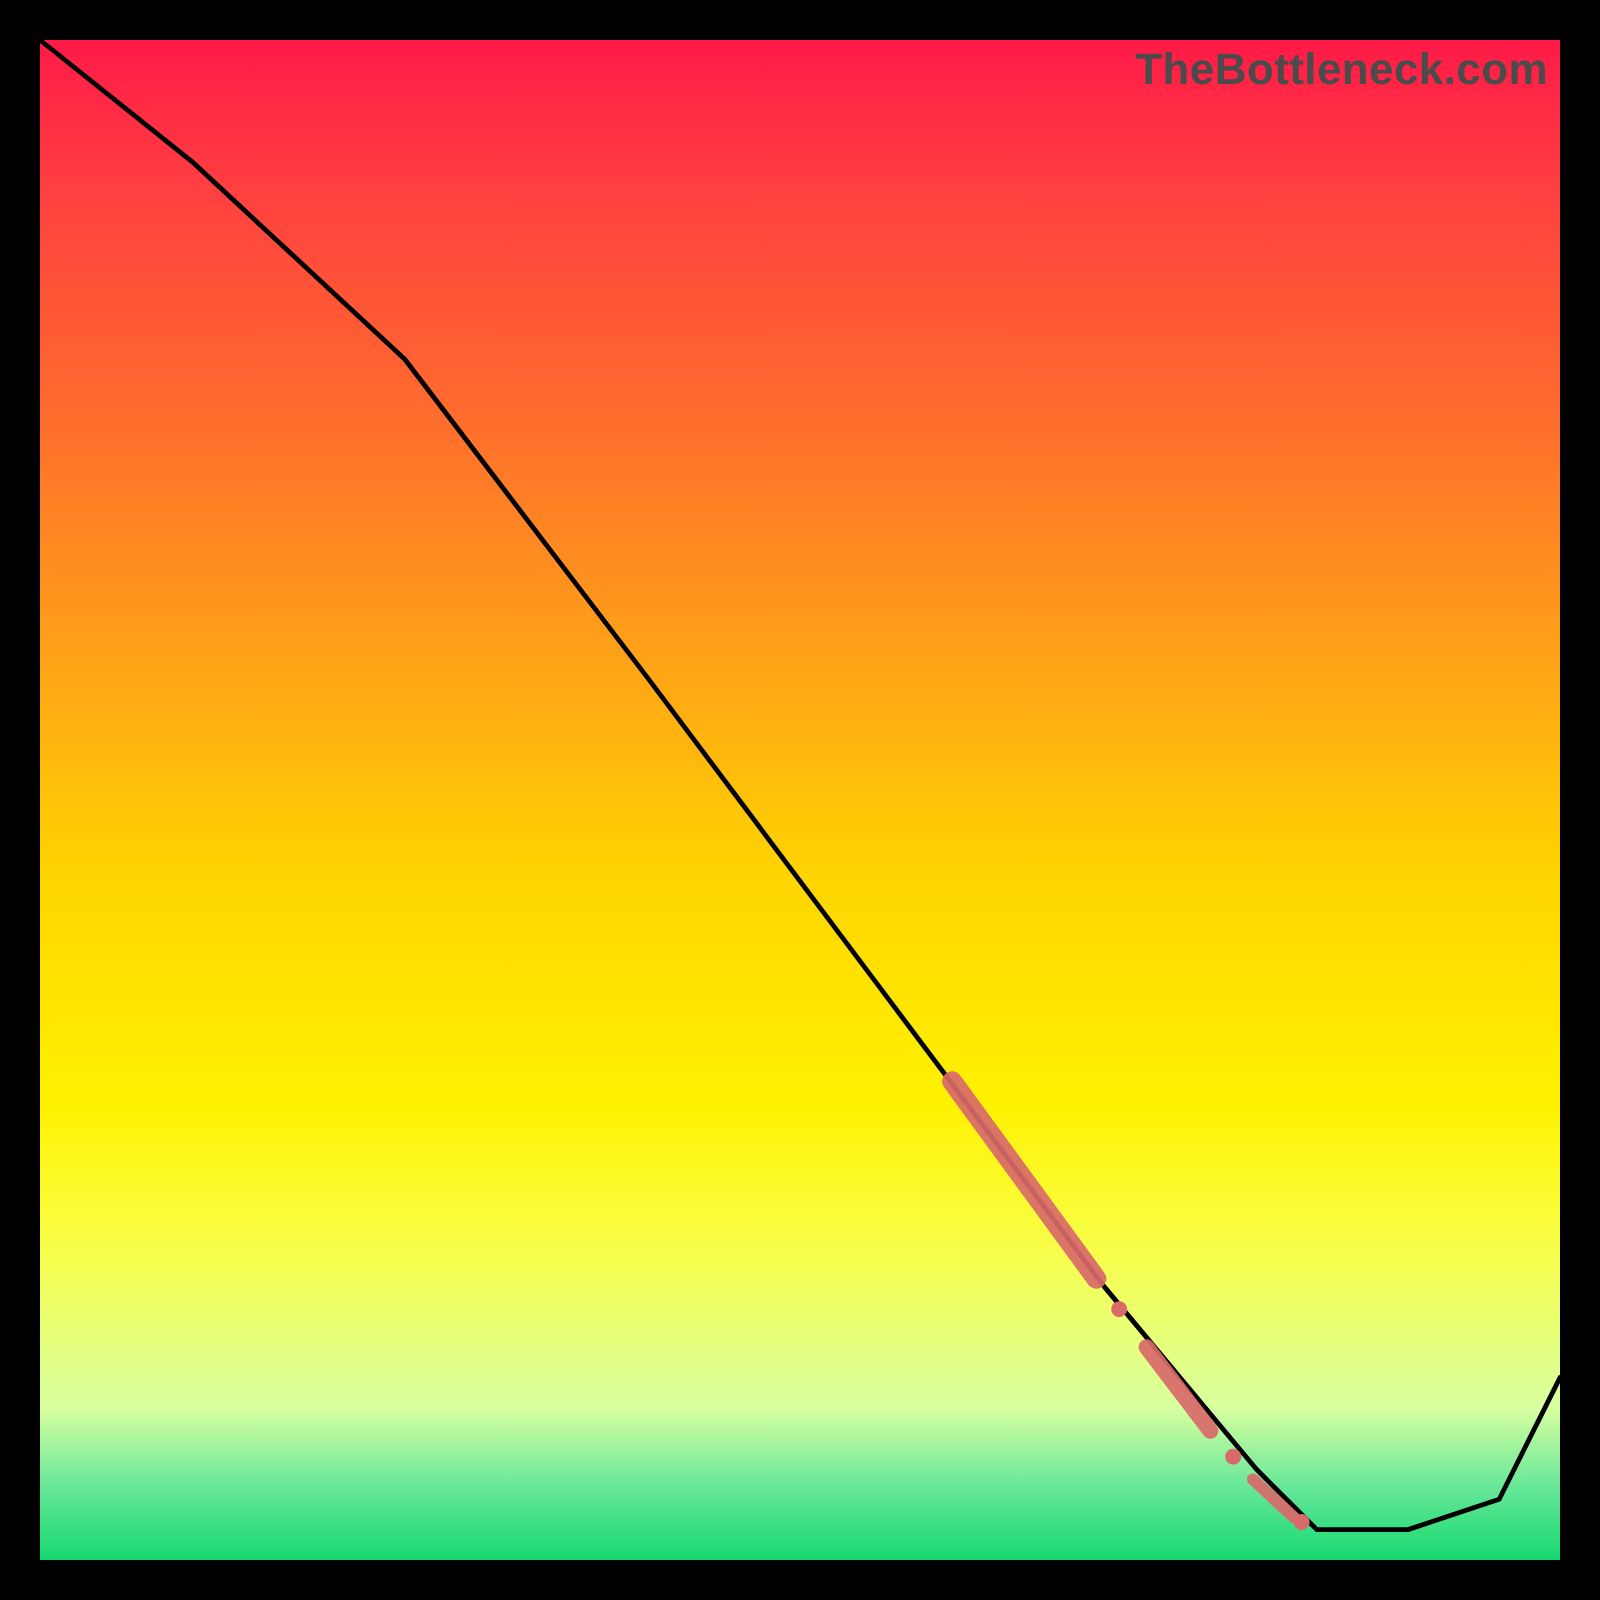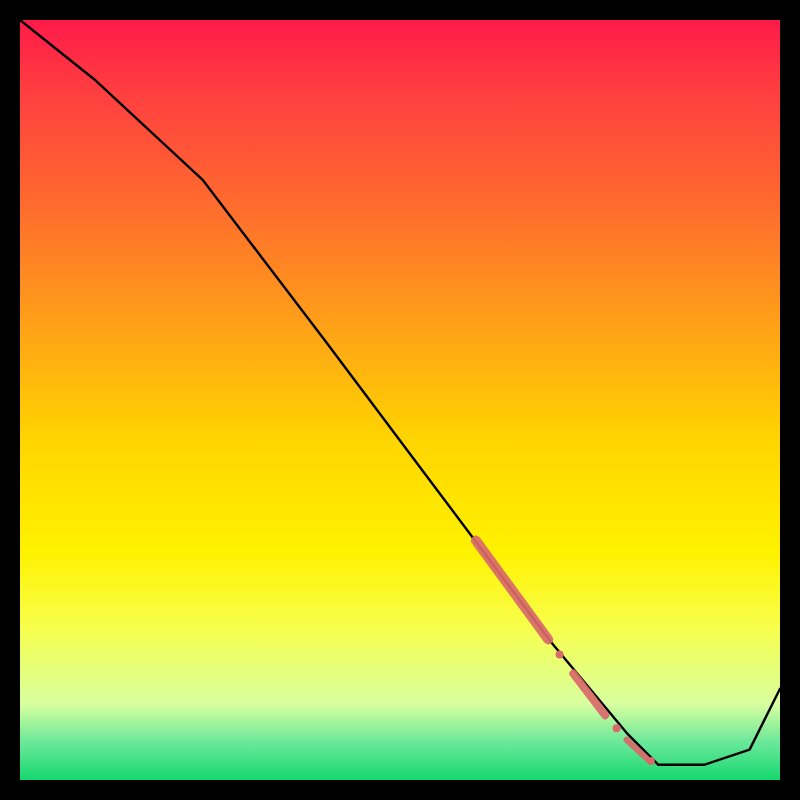--- a/index.html
+++ b/index.html
@@ -54,20 +54,21 @@
     width: 760px;
     height: 760px;
     overflow: visible;
   }
 </style>
 </head>
 <body>
 
 <div class="frame">
   <div class="plot">
+    <div class="watermark">TheBottleneck.com</div>
     <svg class="overlay" viewBox="0 0 760 760" preserveAspectRatio="none">
       <path id="curve-path" fill="none" stroke="#000000" stroke-width="2.4" stroke-linejoin="round" stroke-linecap="round" d="M0.0 0.0 L76.0 60.8 L182.4 159.6 L304.0 319.2 L418.0 471.2 L532.0 623.2 L608.0 714.4 L638.4 744.8 L684.0 744.8 L729.6 729.6 L760.0 668.8"></path>
       <g id="thick-segments">
           <line x1="456" y1="520.6" x2="528.1999999999999" y2="619.4" stroke="#d96a6a" stroke-width="10" stroke-linecap="round" opacity="0.92"></line>
           <line x1="553.28" y1="653.6" x2="585.2" y2="695.4" stroke="#d96a6a" stroke-width="8" stroke-linecap="round" opacity="0.92"></line>
           <line x1="606.4799999999999" y1="719.72" x2="627" y2="738.72" stroke="#d96a6a" stroke-width="6" stroke-linecap="round" opacity="0.92"></line>
         </g>
       <g id="dots">
           <circle cx="539.6" cy="634.6" r="4" fill="#d96a6a" stroke="#c85656" stroke-width="0"></circle>
           <circle cx="596.6" cy="708.3199999999999" r="4" fill="#d96a6a" stroke="#c85656" stroke-width="0"></circle>

